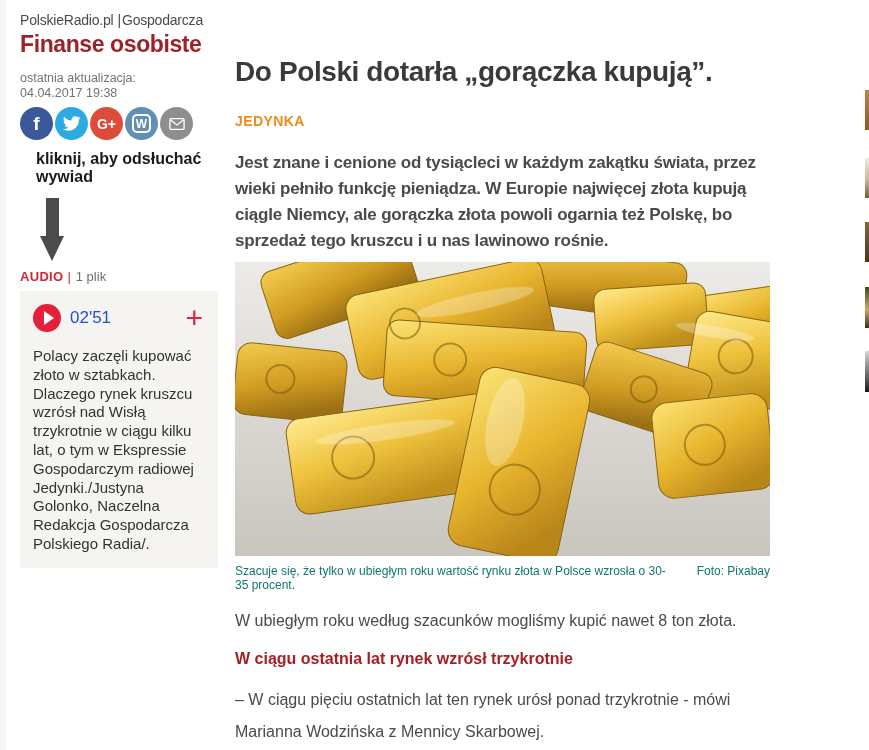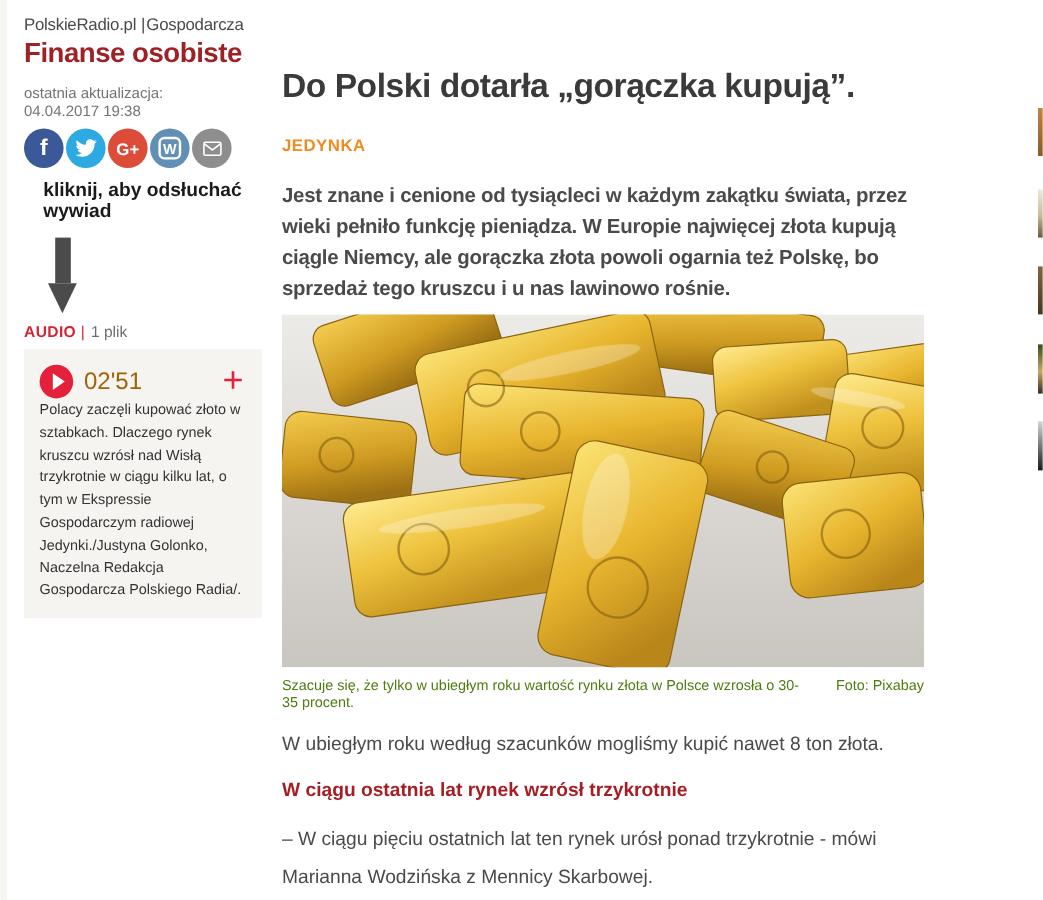--- a/index.html
+++ b/index.html
@@ -29,31 +29,31 @@
   .down-arrow .shaft { width:13px; height:38px; background:#4b4b4b; margin:0 auto; }
   .down-arrow .head { width:0; height:0; border-left:12px solid transparent; border-right:12px solid transparent; border-top:25px solid #4b4b4b; }
   .audio-header { margin-top:8px; font-size:13px; }
   .audio-header .audio-label { color:#d42534; font-weight:700; letter-spacing:0.3px; }
   .audio-header .bar { color:#d42534; margin:0 5px 0 4px; font-weight:400; }
   .audio-header .count { color:#6e6e6e; }
   .audio-box { margin-top:7px; background:#f5f4f1; padding:13px 13px 14px 13px; width:198px; }
   .player-row { display:flex; align-items:center; }
   .play-btn { width:28px; height:28px; border-radius:50%; background:#e4203a; position:relative; cursor:pointer; flex:0 0 auto; }
   .play-btn .tri { position:absolute; left:11px; top:7px; width:0; height:0; border-top:7px solid transparent; border-bottom:7px solid transparent; border-left:10px solid #fff; }
-  .duration { margin-left:9px; font-size:20px; color:#a16207; }
+  .duration { margin-left:9px; font-size:17px; color:#1d4ed8; }
   .add-btn { margin-left:auto; font-size:30px; line-height:24px; font-weight:300; color:#e4203a; cursor:pointer; padding-right:2px; }
-  .audio-desc { margin-top:0; font-size:12px; line-height:18.8px; color:#333; }
+  .audio-desc { margin-top:15px; font-size:15px; line-height:18.8px; color:#333; }
 
   
   .main { position:absolute; left:235px; top:55px; width:535px; }
   .headline { font-size:28px; line-height:34px; font-weight:700; color:#3a3a3a; letter-spacing:-0.4px; }
   .station-tag { margin-top:24px; font-size:14px; font-weight:700; color:#ef8a1f; letter-spacing:0.4px; cursor:pointer; }
   .lead { margin-top:21px; font-size:17px; line-height:26px; font-weight:700; color:#4a4a4a; letter-spacing:-0.2px; }
   .photo-wrap { margin-top:8px; width:535px; height:294px; }
-  .caption-row { margin-top:8px; font-size:12px; color:#4d7c0f; display:flex; }
+  .caption-row { margin-top:8px; font-size:12px; color:#0f766e; display:flex; }
   .caption-credit { margin-left:24px; white-space:nowrap; }
   .body-p { margin-top:20px; font-size:16px; color:#4a4a4a; }
   .sub-heading { margin-top:20px; font-size:16px; font-weight:700; color:#a61e23; }
   .quote-p { margin-top:16px; font-size:16px; line-height:32px; color:#4a4a4a; }
 
   
   .sliver { position:absolute; right:0; width:4px; cursor:pointer; }
   .sliver.s1 { top:90px;  height:40px; background:linear-gradient(180deg,#c08444,#8a5a28); }
   .sliver.s2 { top:158px; height:40px; background:linear-gradient(180deg,#efe9e0,#cbb896 55%,#6d5a42); }
   .sliver.s3 { top:222px; height:40px; background:linear-gradient(180deg,#84653c,#4a3420); }

